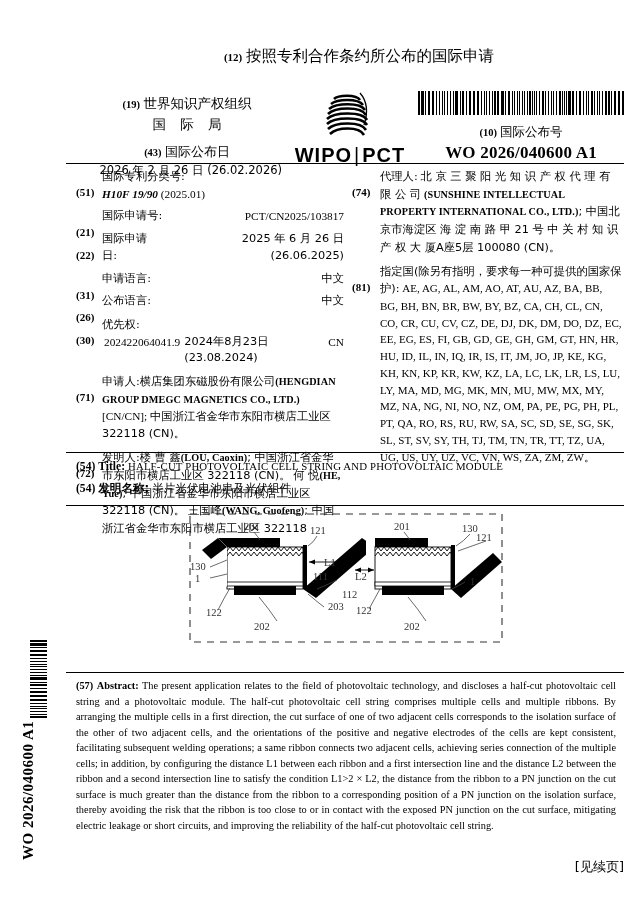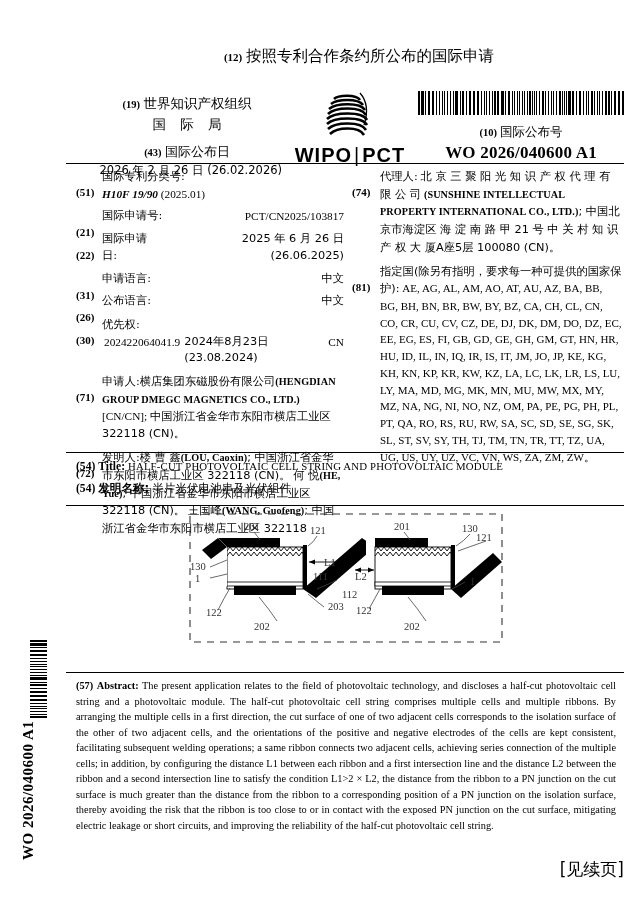--- a/index.html
+++ b/index.html
@@ -106,21 +106,21 @@
   
   .abs{
     position:absolute;left:76px;top:678px;width:540px;
     font-size:10.35px;line-height:1.5;text-align:justify;
   }
   .abs .num{font-weight:bold;}
   .abs .lbl{font-weight:bold;}
 
   .footer{
     position:absolute;left:0;top:858px;width:624px;text-align:right;
-    font-size:17px;font-family:"DejaVu Sans","Liberation Sans",sans-serif;
+    font-size:13px;font-family:"DejaVu Sans","Liberation Sans",sans-serif;
   }
 </style>
 </head>
 <body>
 
 <div class="page">
 
   <div class="spine">
     <div class="spine-barcode" id="spine-barcode" style="width: 78px; height: 17px; transform-origin: 0px 0px; transform: rotate(90deg); left: 47px;">
         <div class="b" style="left: 0px; width: 2.4px;"></div>

